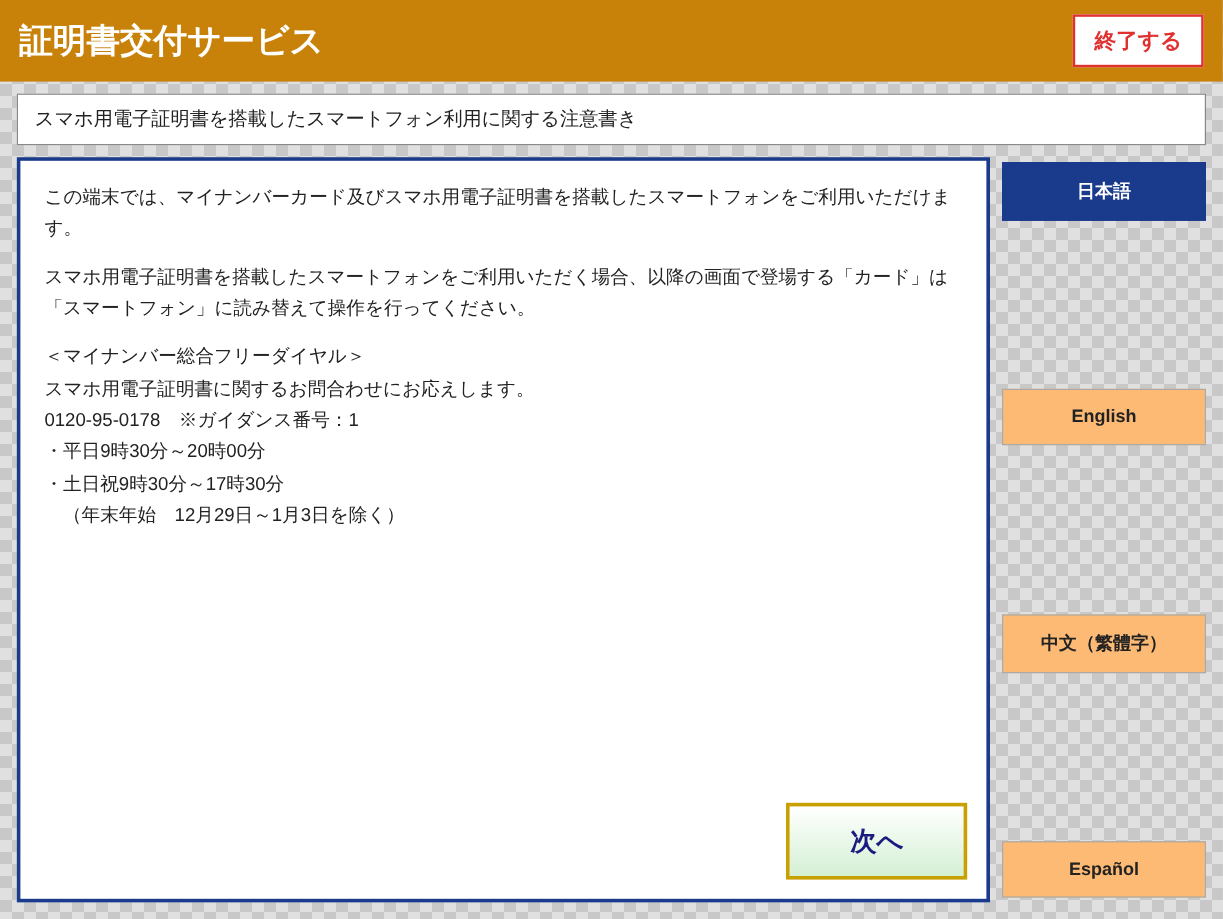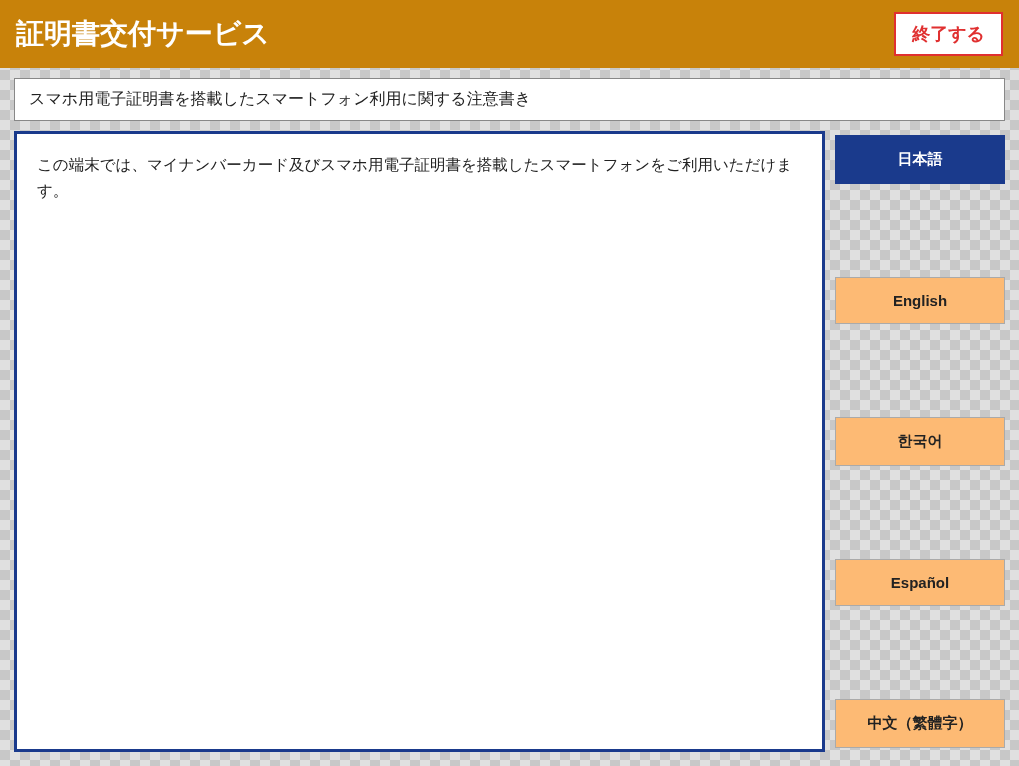--- a/index.html
+++ b/index.html
@@ -165,24 +165,35 @@
     <span class="header-title">証明書交付サービス</span>
     <button class="exit-button">終了する</button>
   </div>
 
   <div class="notice-bar">スマホ用電子証明書を搭載したスマートフォン利用に関する注意書き</div>
 
   <div class="main-content">
 
     <div class="content-box">
       <p>この端末では、マイナンバーカード及びスマホ用電子証明書を搭載したスマートフォンをご利用いただけます。</p>
+      <p>スマホ用電子証明書を搭載したスマートフォンをご利用いただく場合、以降の画面で登場する「カード」は「スマートフォン」に読み替えて操作を行ってください。</p>
+      <p>
+        <span>＜マイナンバー総合フリーダイヤル＞</span><br>
+        スマホ用電子証明書に関するお問合わせにお応えします。<br>
+        0120-95-0178　※ガイダンス番号：1<br>
+        ・平日9時30分～20時00分<br>
+        ・土日祝9時30分～17時30分<br>
+        　（年末年始　12月29日～1月3日を除く）
+      </p>
 
+      <div class="next-button-area">
+        <button class="next-button">次へ</button>
+      </div>
     </div>
 
     <div class="lang-sidebar">
     <button class="lang-button active">日本語</button>
         <button class="lang-button">English</button>
-        <button class="lang-button">한국어</button>
+        <button class="lang-button">中文（繁體字）</button>
         <button class="lang-button">Español</button>
-        <button class="lang-button">中文（繁體字）</button>
       </div>
   </div>
 </div>
 
 </body></html>

